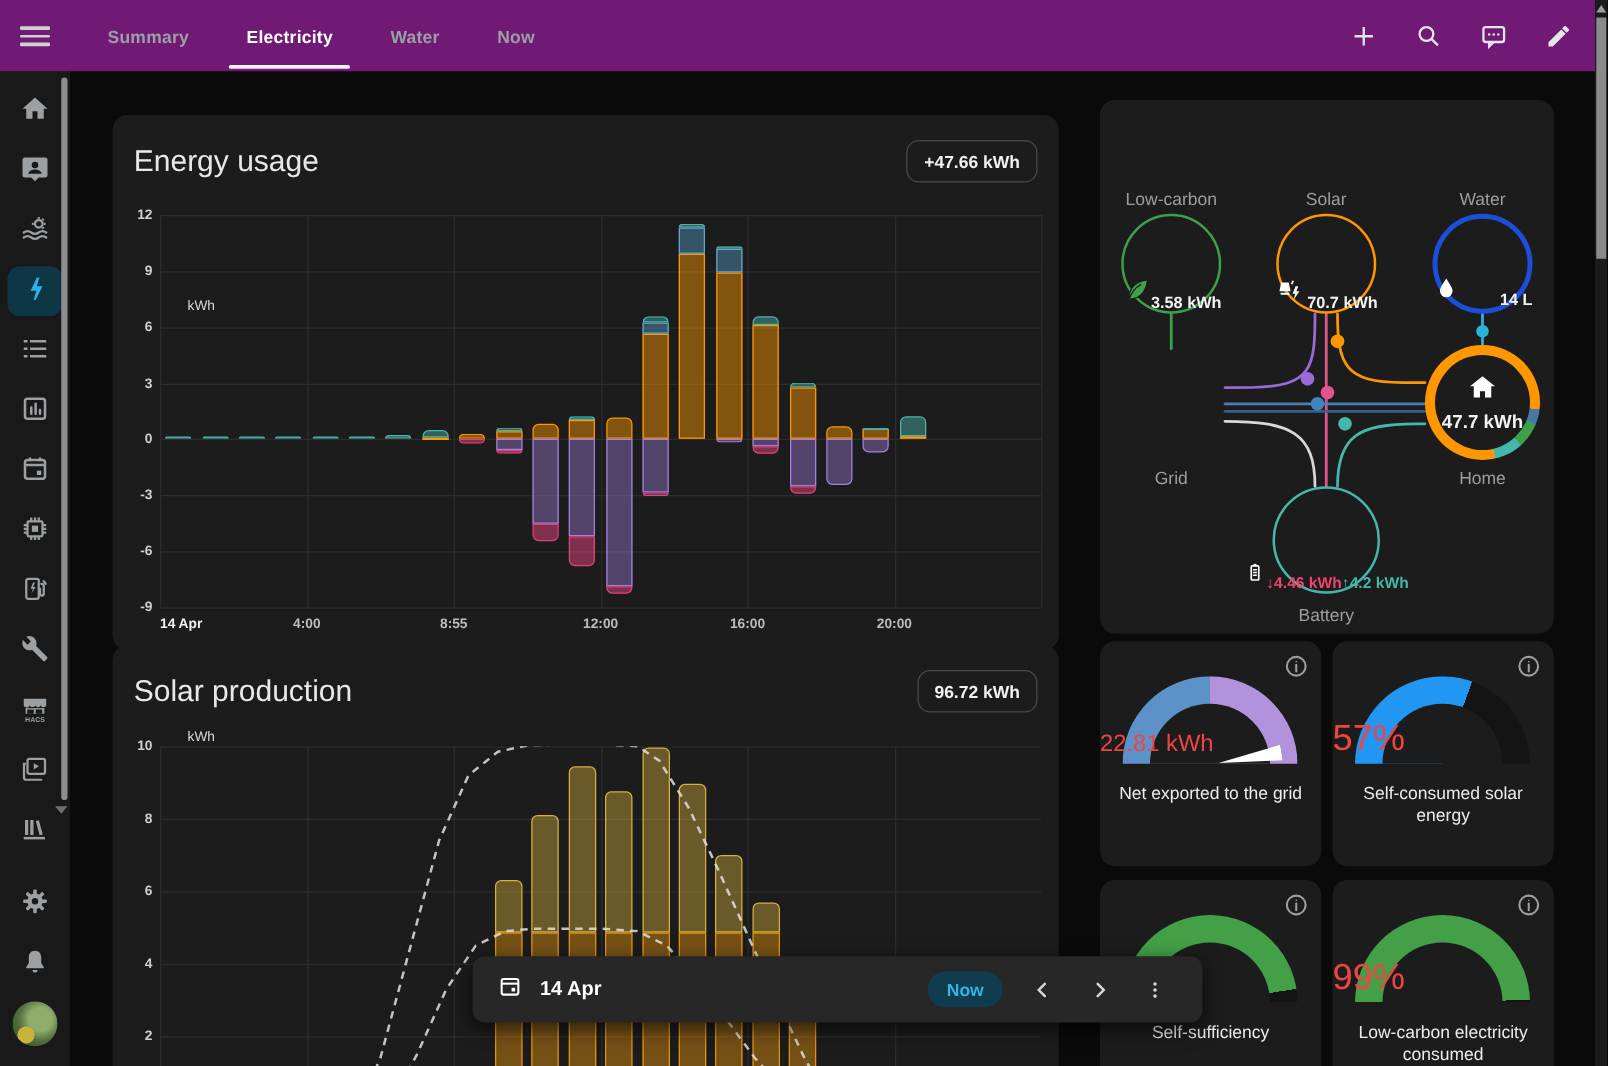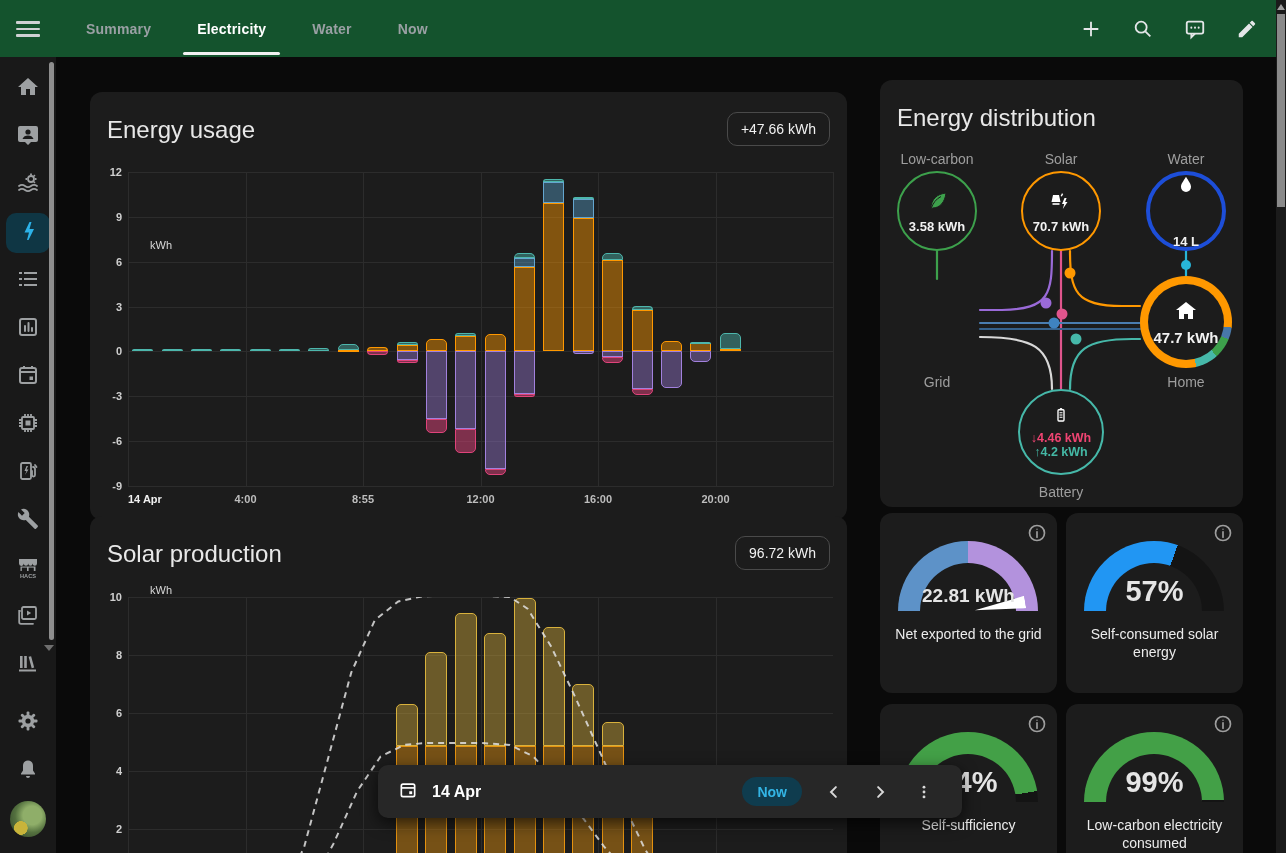--- a/index.html
+++ b/index.html
@@ -1,20 +1,20 @@
 <!DOCTYPE html>
 <html><head>
 <meta charset="utf-8">
 <style>
   html,body{margin:0;padding:0;background:#000;}
   *{box-sizing:border-box;font-family:"Liberation Sans","DejaVu Sans",sans-serif;}
   .screen{position:relative;width:1286px;height:853px;overflow:hidden;background:#0a0a0a;}
 
   
-  .appbar{position:absolute;left:0;top:0;width:1286px;height:57px;background:#14532d;z-index:20;}
+  .appbar{position:absolute;left:0;top:0;width:1286px;height:57px;background:#701a75;z-index:20;}
   .hamburger{position:absolute;left:14px;top:17px;width:28px;height:22px;cursor:pointer;}
   .hamburger span{display:block;height:2.5px;background:#cfd1d3;margin:4px 2px;border-radius:1px;}
   .tabs{position:absolute;left:84px;top:0;height:57px;display:flex;align-items:center;gap:42px;}
   .tab{position:relative;height:57px;display:flex;align-items:center;font-size:14px;font-weight:700;color:#9aa0a4;letter-spacing:.2px;cursor:pointer;padding:0 2px;}
   .tab.active{color:#fff;}
   .tab.active::after{content:"";position:absolute;left:-12px;right:-12px;bottom:2px;height:3px;background:#f2f2f2;border-radius:2px;}
   .appbar-icons{position:absolute;right:26px;top:0;height:57px;display:flex;align-items:center;gap:26px;}
   .abicon{width:26px;height:26px;display:flex;align-items:center;justify-content:center;color:#e4e6e8;cursor:pointer;}
   .abicon svg{display:block;}
 
@@ -29,48 +29,48 @@
                radial-gradient(circle at 62% 40%,#8fae69 0 30%,#54713f 55%,#2c3d26 100%);}
 
   
   .main-scroll-track{position:absolute;right:0;top:0;width:10px;height:853px;background:#1b1b1b;z-index:30;}
   .main-scroll-thumb{position:absolute;right:1px;top:14px;width:8px;height:193px;background:#8a8a8a;}
   .main-scroll-up{position:absolute;right:1px;top:4px;width:0;height:0;border-left:4px solid transparent;border-right:4px solid transparent;border-bottom:6px solid #9e9e9e;}
 
   
   .card{position:absolute;background:#1c1c1c;border-radius:12px;}
   .card-title{position:absolute;left:17px;top:24px;font-size:24px;color:#e8e8e8;font-weight:400;}
-  .badge{position:absolute;right:17px;top:20px;border:1px solid #4a4a4a;border-radius:10px;padding:8px 13px;font-size:14px;font-weight:400;color:#f1f1f1;}
+  .badge{position:absolute;right:17px;top:20px;border:1px solid #4a4a4a;border-radius:10px;padding:8px 13px;font-size:14px;font-weight:700;color:#f1f1f1;}
 
   .plot{position:absolute;overflow:visible;}
   .gridline-h{position:absolute;left:0;right:0;height:1px;background:#2c2c2c;}
   .gridline-v{position:absolute;top:0;bottom:0;width:1px;background:#2c2c2c;}
   .ytick{position:absolute;width:32px;text-align:right;font-size:11px;font-weight:700;color:#cfcfcf;}
   .xtick{position:absolute;font-size:11px;font-weight:700;color:#bdbdbd;text-align:center;width:64px;}
   .xtick.first{text-align:left;color:#f0f0f0;}
   .unit-label{position:absolute;font-size:11px;font-weight:400;color:#d8d8d8;margin-left:20px;}
   .bar-seg{position:absolute;}
 
   
   .dist-svg{position:absolute;left:0;top:0;}
-  .node-circle{position:absolute;display:flex;flex-direction:column;align-items:center;justify-content:center;border-radius:50%;background:#1c1c1c00;cursor:pointer;z-index:3;}
+  .node-circle{position:absolute;display:flex;flex-direction:row;align-items:flex-end;justify-content:center;border-radius:50%;background:#1c1c1c00;cursor:pointer;z-index:3;}
   .node-label{position:absolute;font-size:14px;color:#9e9e9e;text-align:center;width:120px;}
   .node-val{font-size:13px;font-weight:700;color:#f2f2f2;margin-top:2px;white-space:nowrap;}
   .node-val.small{font-size:12.5px;}
   .home-ring{position:absolute;border-radius:50%;z-index:3;cursor:pointer;}
   .home-hole{position:absolute;inset:8px;border-radius:50%;background:#1c1c1c;display:flex;flex-direction:column;align-items:center;justify-content:center;}
 
   
   .gauge-card{position:absolute;width:177px;height:180px;background:#1c1c1c;border-radius:12px;}
   .info-icon{position:absolute;top:10px;right:10px;width:20px;height:20px;cursor:pointer;color:#9e9e9e;}
   .gauge-wrap{position:absolute;left:18px;top:28px;width:140px;height:70px;overflow:hidden;}
   .gauge-arc{position:absolute;left:0;top:0;width:140px;height:140px;border-radius:50%;}
   .gauge-hole{position:absolute;left:22px;top:22px;width:96px;height:96px;border-radius:50%;background:#1c1c1c;}
   .gauge-needle{position:absolute;left:70px;top:64px;width:58px;height:13px;background:#fff;transform-origin:0 50%;clip-path:polygon(12% 50%,100% 2%,100% 98%);z-index:4;}
-  .gauge-value{position:absolute;left:0;right:0;text-align:center;color:#e5e5e5;font-weight:700;z-index:5;}
+  .gauge-value{position:absolute;left:0;right:0;text-align:left;color:#ef4444;font-weight:400;z-index:5;}
   .gauge-label{position:absolute;left:8px;right:8px;top:112px;text-align:center;font-size:14px;color:#ececec;line-height:1.3;}
 
   
   .datebar{position:absolute;left:378px;top:765px;width:584px;height:53px;background:#272727;border-radius:10px;z-index:40;box-shadow:0 5px 16px rgba(0,0,0,.65);display:flex;align-items:center;}
   .db-date{display:flex;align-items:center;gap:14px;margin-left:20px;color:#fff;font-size:16px;font-weight:700;cursor:pointer;}
   .now-pill{position:absolute;right:160px;height:29px;padding:0 15px;border-radius:15px;background:#0f3c4e;color:#33b5e5;font-size:14px;font-weight:700;display:flex;align-items:center;cursor:pointer;}
   .db-chev{position:absolute;width:24px;height:24px;cursor:pointer;color:#d9d9d9;display:flex;align-items:center;justify-content:center;}
   .db-kebab{position:absolute;right:28px;width:20px;height:24px;cursor:pointer;color:#d9d9d9;display:flex;align-items:center;justify-content:center;}
 
   svg{overflow:visible;}
@@ -372,21 +372,20 @@
     <div id="solar-yticks">
         <div class="ytick" style="left: 0px; top: 75px;">10</div>
         <div class="ytick" style="left: 0px; top: 133px;">8</div>
         <div class="ytick" style="left: 0px; top: 191px;">6</div>
         <div class="ytick" style="left: 0px; top: 249px;">4</div>
         <div class="ytick" style="left: 0px; top: 307px;">2</div>
       </div>
   </div>
 
   <div class="card" style="left:880px;top:80px;width:363px;height:427px;">
-    <div class="card-title">Energy distribution</div>
 
     <svg class="dist-svg" width="363" height="427" viewBox="0 0 363 427">
       <g fill="none" stroke-width="2.2" stroke-linecap="round">
         <path d="M57,171 L57,199" stroke="#3da14c"></path>
         <path d="M306,171 L306,199" stroke="#28b5d8"></path>
         <path d="M181,171 L181,309" stroke="#e0558d"></path>
         <path d="M172,171 C172,214 170,229 122,230 L100,230" stroke="#9a6ad8"></path>
         <path d="M190,171 C190,212 196,226 242,226 L260,226" stroke="#ff9800"></path>
         <path d="M100,243 L260,243" stroke="#4a7db0"></path>
         <path d="M100,249 L260,249" stroke="#35618c"></path>

